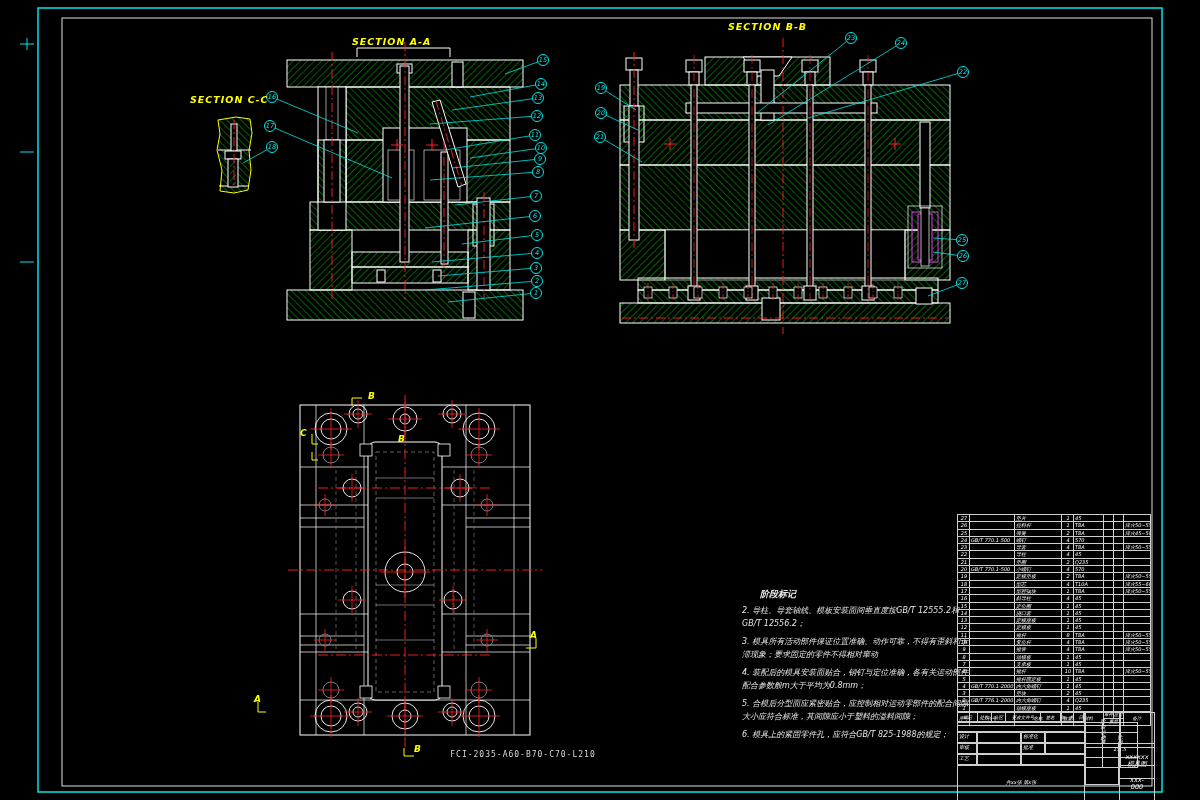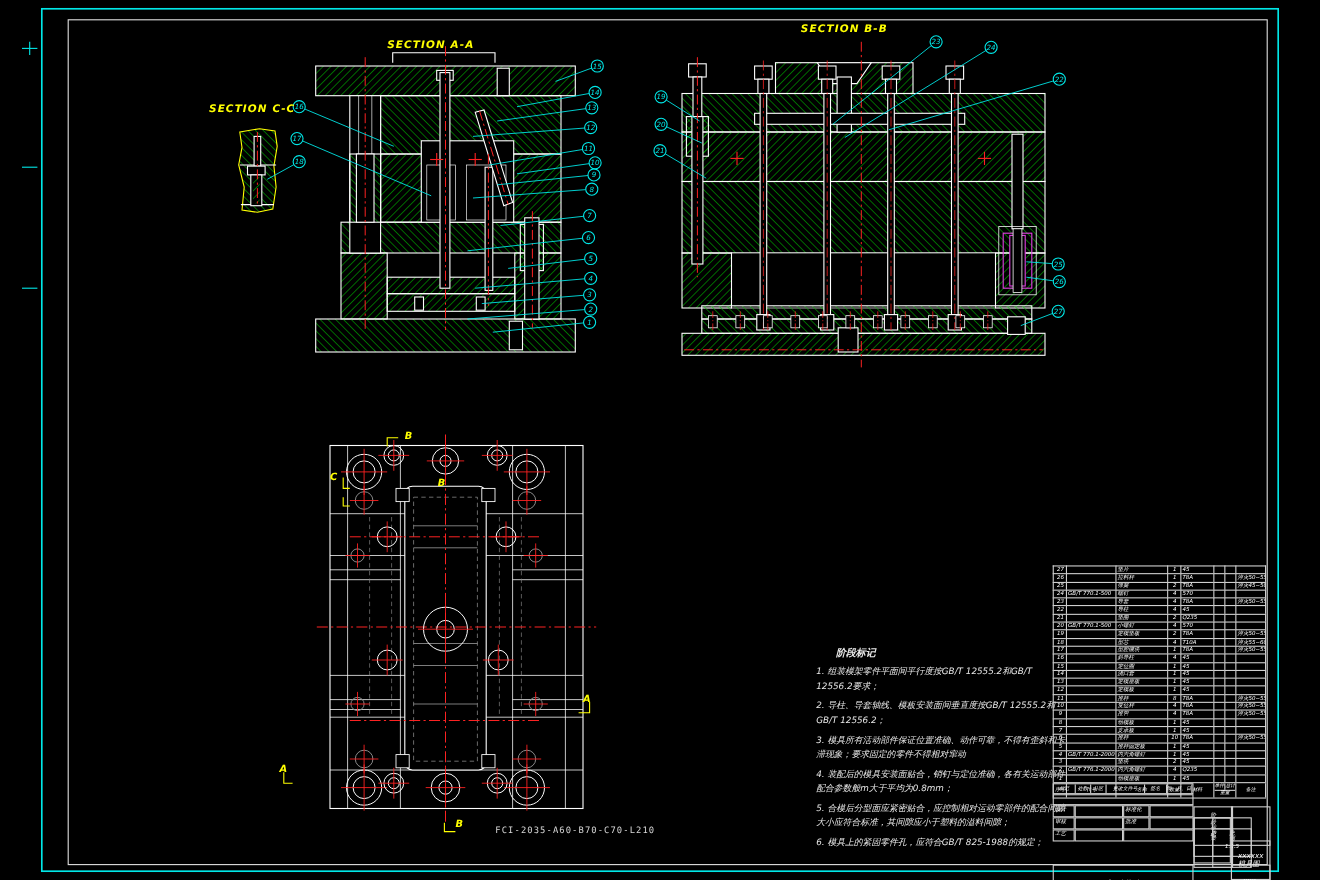--- a/index.html
+++ b/index.html
@@ -31,21 +31,21 @@
   .bomhead .lbl{line-height:13px;}
   .wcol{display:flex;flex-direction:column;width:20px;}
   .wtop{display:flex;height:6px;border-bottom:0.5px solid #cfcfcf;}
   .wtop>div{width:10px;}
   .wtop>div:first-child{border-right:0.5px solid #cfcfcf;}
   
   .tblock{position:absolute;left:957px;top:712px;width:194px;height:73px;color:#fff;
           font-style:italic;font-size:5px;}
   .tb{position:absolute;border:0.5px solid #cfcfcf;box-sizing:border-box;overflow:hidden;
       line-height:1.1;padding:1px;}
-  .tb.center{display:flex;align-items:center;justify-content:center;padding:17px;margin-top:21px;}
+  .tb.center{display:flex;align-items:center;justify-content:center;text-align:center;padding:17px;}
   .tb-big{font-size:8px;}
 </style>
 </head>
 <body>
 
 <div class="sheet">
 
 <svg class="abs" width="1200" height="800" style="left:0;top:0">
   <defs>
     <pattern id="hA" width="5" height="5" patternUnits="userSpaceOnUse" patternTransform="rotate(45)">
@@ -509,21 +509,20 @@
 
 <div class="viewlabel" style="left:352px;top:36px;">SECTION A-A</div>
 <div class="viewlabel" style="left:728px;top:21px;">SECTION B-B</div>
 <div class="viewlabel" style="left:190px;top:94px;">SECTION C-C</div>
 
 <div class="code-text" style="left:403px;top:750px;width:200px;padding-left:20px;">FCI-2035-A60-B70-C70-L210</div>
 
 <div class="notes">
   <div class="ntitle">阶段标记</div>
   <div id="notes-items">
-        <div class="nitem">1. 组装模架零件平面间平行度按GB/T 12555.2和GB/T 12556.2要求；</div>
         <div class="nitem">2. 导柱、导套轴线、模板安装面间垂直度按GB/T 12555.2和GB/T 12556.2；</div>
         <div class="nitem">3. 模具所有活动部件保证位置准确、动作可靠，不得有歪斜和卡滞现象；要求固定的零件不得相对窜动</div>
         <div class="nitem">4. 装配后的模具安装面贴合，销钉与定位准确，各有关运动部件配合参数般m大于平均为0.8mm；</div>
         <div class="nitem">5. 合模后分型面应紧密贴合，应控制相对运动零部件的配合间隙大小应符合标准，其间隙应小于塑料的溢料间隙；</div>
         <div class="nitem">6. 模具上的紧固零件孔，应符合GB/T 825-1988的规定；</div>
       </div>
 </div>
 
 <div class="bom">
   <div id="bom-rows">

